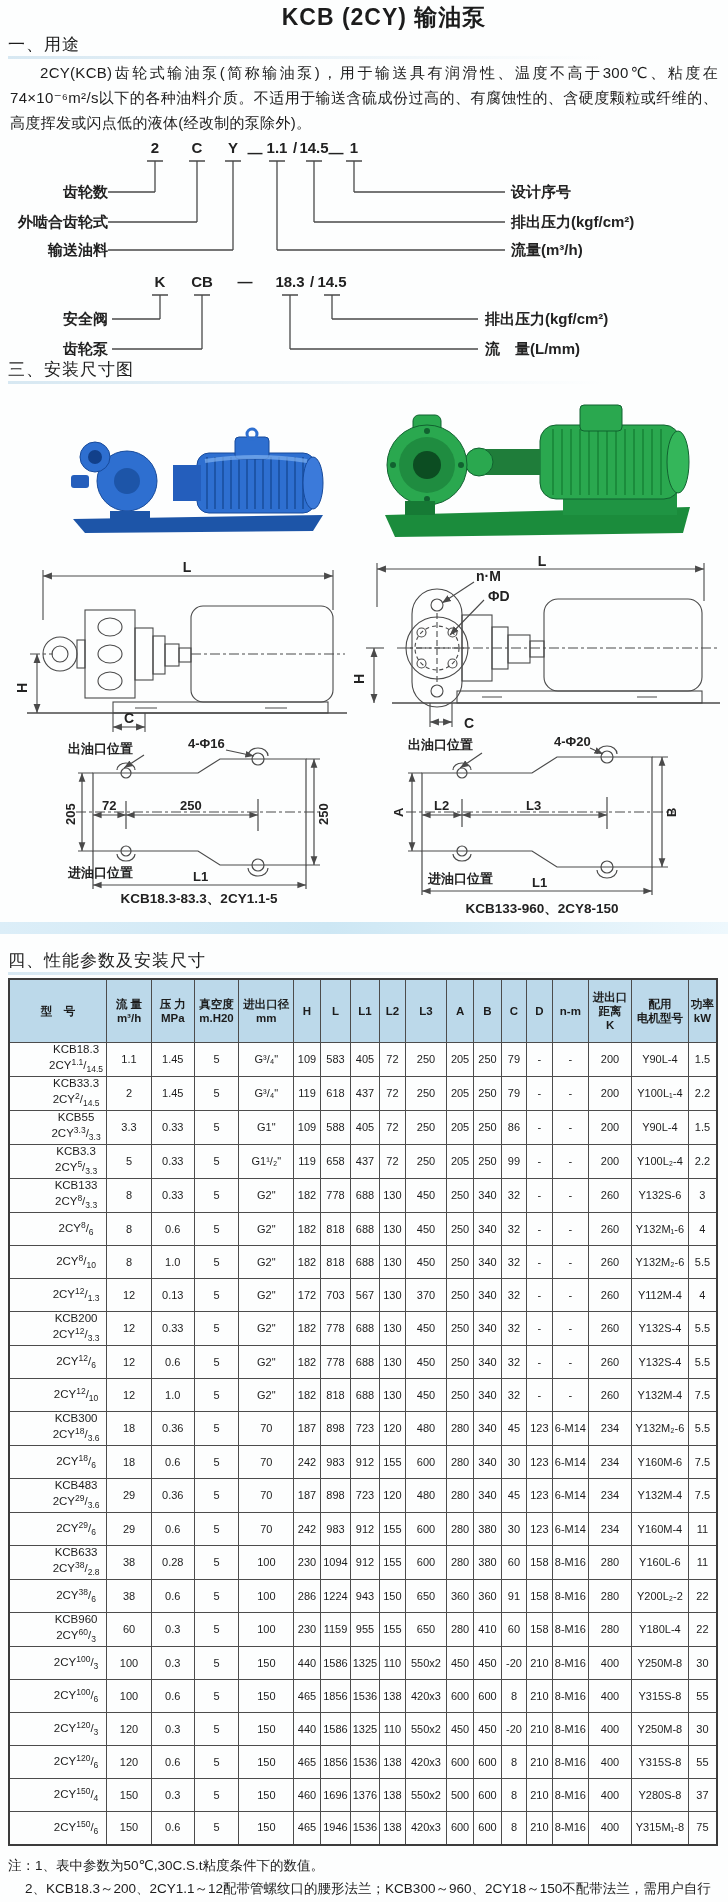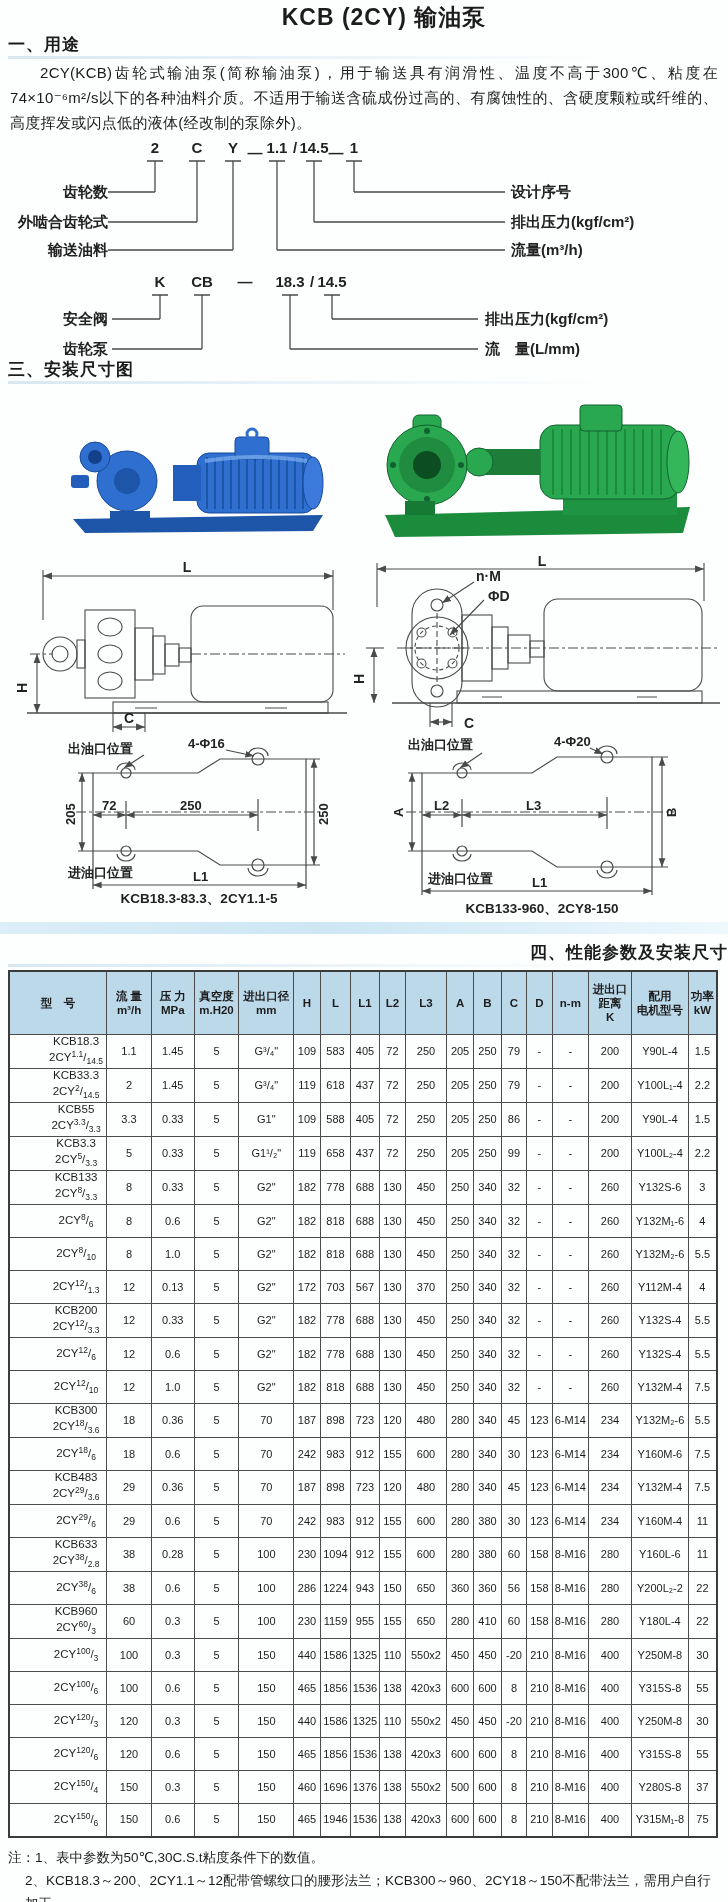--- a/index.html
+++ b/index.html
@@ -1,28 +1,28 @@
 <!DOCTYPE html>
 <html><head>
 <meta charset="utf-8">
 <style>
   html,body{margin:0;padding:0;background:#e9e9e9;}
   .page{width:728px;height:1902px;margin:0 auto;background:#fdfefe;overflow:hidden;
         font-family:"Liberation Sans","DejaVu Sans",sans-serif;color:#1c1c1c;position:relative;}
   .main-title{height:32px;line-height:34px;text-align:center;font-size:23px;font-weight:bold;letter-spacing:1px;padding-left:40px;}
-  .sec-head{height:24px;line-height:22px;font-size:17px;font-weight:bold;margin:2px 0 2px 8px;letter-spacing:1px;}
+  .sec-head{height:24px;line-height:22px;font-size:17px;font-weight:normal;margin:2px 0 2px 8px;letter-spacing:1px;}
   .sec-head::after{content:"";display:block;height:3px;width:702px;
         background:linear-gradient(90deg,#d7e8f2,rgba(255,255,255,0) 85%);}
   .usage{height:77px;margin:0 10px;font-size:15px;line-height:25px;text-indent:2em;text-align:justify;letter-spacing:.3px;}
   .model-diagram{display:block;margin:0;}
   .figures{position:relative;height:537px;}
   .figures svg{position:absolute;display:block;}
   svg text{font-family:"Liberation Sans","DejaVu Sans",sans-serif;fill:#222;}
   .band{height:12px;background:linear-gradient(90deg,#dceef8,#cde7f4 45%,#eef8fd);}
-  .sec4{margin-top:8px;text-align:right;}
+  .sec4{margin-top:16px;}
   table.ptable{table-layout:fixed;width:710px;margin:4px 8px 0;border-collapse:collapse;border:2px solid #3c3c3c;
         font-size:11px;text-align:center;}
   .ptable th,.ptable td{border:1px solid #4c4c4c;padding:0 1px;overflow:hidden;}
   .ptable thead th{height:62px;background:#bcd9ea;font-size:11.5px;font-weight:bold;line-height:14px;}
   .ptable tbody tr{height:33px;}
   .ptable td{line-height:13px;}
   .ptable td.model{font-size:11.5px;padding-left:37px;}
   .ptable sup{font-size:8.5px;vertical-align:4px;}
   .ptable sub{font-size:8.5px;vertical-align:-3px;}
   .notes{margin:8px 8px 0;font-size:13.5px;line-height:23px;}
@@ -757,21 +757,21 @@
           <td>0.6</td>
           <td>5</td>
           <td>100</td>
           <td>286</td>
           <td>1224</td>
           <td>943</td>
           <td>150</td>
           <td>650</td>
           <td>360</td>
           <td>360</td>
-          <td>56</td>
+          <td>91</td>
           <td>158</td>
           <td>8-M16</td>
           <td>280</td>
           <td>Y200L₂-2</td>
           <td>22</td>
         </tr>
         <tr>
           <td class="model">
             <div>KCB960</div>
             <div><span>2CY</span><sup>60</sup><span>/</span><sub>3</sub></div>

